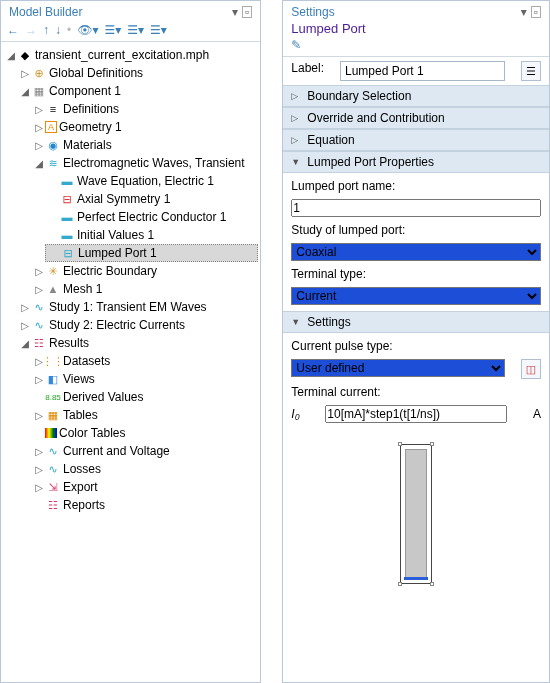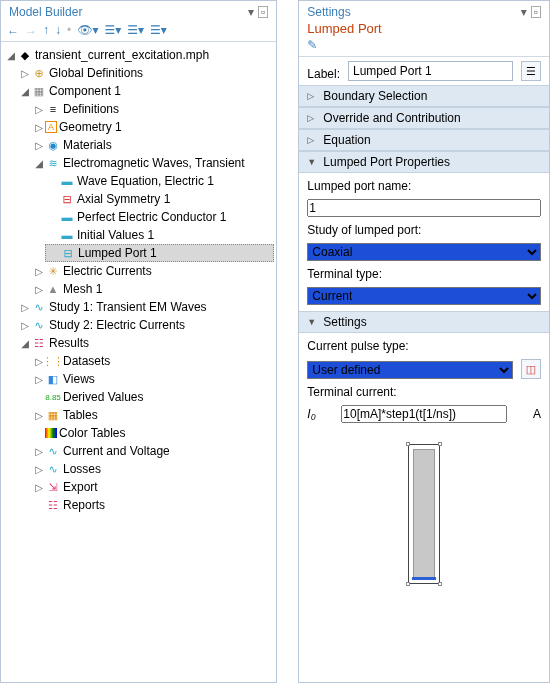--- a/index.html
+++ b/index.html
@@ -15,24 +15,24 @@
 
 .tree { padding: 4px 2px; overflow-y: auto; flex: 1; }
 .tree ul { list-style: none; }
 .tree li { white-space: nowrap; }
 .node { display: flex; align-items: center; height: 18px; padding: 0 2px; cursor: pointer; }
 .node.selected { background: #d8d8d8; border: 1px dotted #888; height: 18px; }
 .arrow { width: 12px; font-size: 10px; color: #666; display: inline-block; text-align: center; }
 .node .icon { width: 16px; height: 16px; display: inline-flex; align-items: center; justify-content: center; margin-right: 2px; font-size: 11px; }
 .tree ul ul { margin-left: 14px; }
 
-.subtitle { color: #c2410c; font-size: 13px; padding: 0 8px 2px 8px; }
+.subtitle { color: #4c1d95; font-size: 13px; padding: 0 8px 2px 8px; }
 .edit-icon { padding: 0 8px 4px 8px; color: #3b7fb8; }
 .form { padding: 4px 8px; display: flex; flex-direction: column; gap: 4px; }
-.row { display: flex; align-items: flex-end; gap: 8px; }
+.row { display: flex; align-items: flex-start; gap: 16px; }
 .row label { font-size: 12px; }
 .row input[type="text"], .form input.full, .form select { border: 1px solid #a8b8c8; padding: 2px 4px; font-size: 12px; height: 20px; }
 .row input.flex { flex: 1; }
 .btn-icon { width: 20px; height: 20px; border: 1px solid #b0c0d0; background: #f4f8fc; display: inline-flex; align-items: center; justify-content: center; cursor: pointer; font-size: 11px; }
 
 .section-hdr { background: #dde8f2; border-top: 1px solid #c4d2e0; border-bottom: 1px solid #c4d2e0; padding: 3px 8px; display: flex; align-items: center; gap: 6px; cursor: pointer; font-size: 12px; }
 .section-hdr .tri { font-size: 9px; color: #555; width: 10px; }
 .section-body { padding: 6px 8px; display: flex; flex-direction: column; gap: 6px; }
 .field-label { font-size: 12px; }
 input.full { width: 100%; }
@@ -157,21 +157,21 @@
                         <span class="icon" style="color:#3ac">⊟</span>
                         <span>Lumped Port 1</span>
                       </div>
                     </li>
                 </ul>
               </li>
               <li>
                   <div class="node">
                     <span class="arrow">▷</span>
                     <span class="icon" style="color:#c93">✳</span>
-                    <span>Electric Currents</span>
+                    <span>Electric Boundary</span>
                   </div>
                 </li>
               <li>
                   <div class="node">
                     <span class="arrow">▷</span>
                     <span class="icon" style="color:#888">▲</span>
                     <span>Mesh 1</span>
                   </div>
                 </li>
             </ul>

